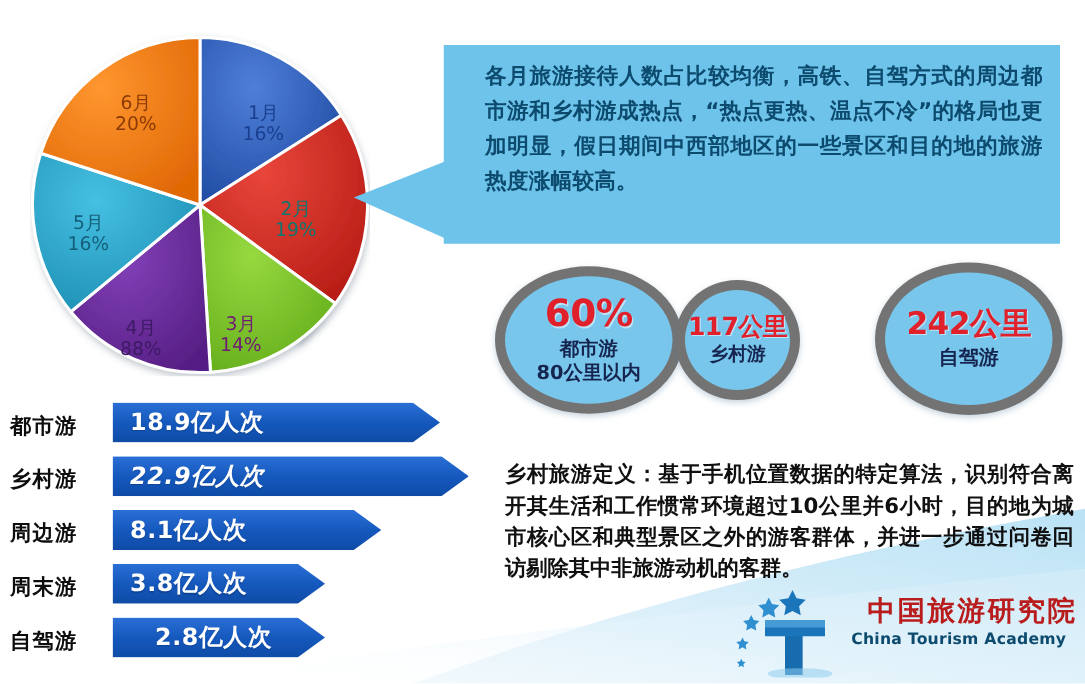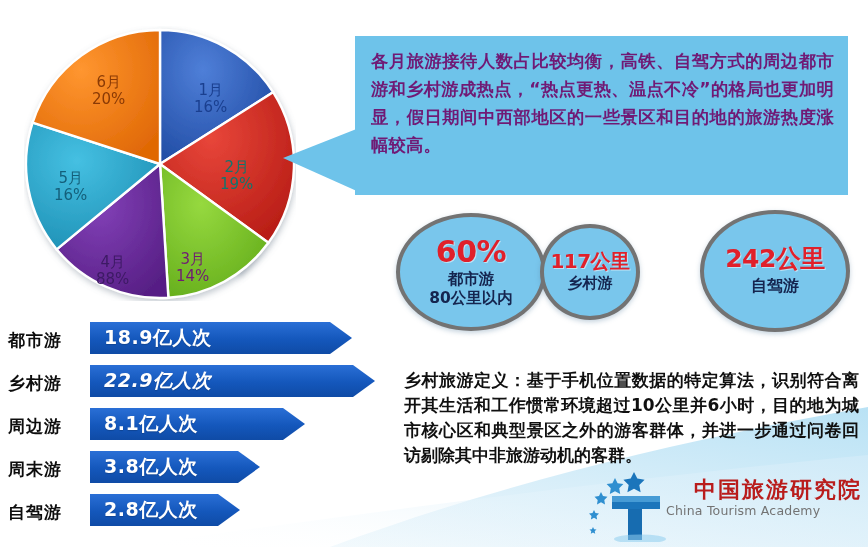--- a/index.html
+++ b/index.html
@@ -59,40 +59,41 @@
     width: 493px;
     height: 159px;
     background: #6ec3ea;
     box-sizing: border-box;
     padding: 11px 14px 8px 16px;
   }
   .callout-text {
     font-family: "DejaVu Sans", "Liberation Sans", sans-serif;
     font-size: 17.3px;
     line-height: 1.62;
-    color: #701a75;
+    color: #0c4a6e;
     font-weight: 700;
     letter-spacing: 0.2px;
     text-align: justify;
+    margin-left: 17px;
   }
   .callout-pointer {
     position: absolute;
     left: 283px;
     top: 128px;
     width: 76px;
     height: 64px;
     pointer-events: none;
   }
 
   
   .badge {
     position: absolute;
     border-radius: 50%;
     background: #79c6ec;
-    border: 4px solid #737373;
+    border: 8px solid #737373;
     box-shadow: 0 2px 5px rgba(90,130,160,0.35);
     display: flex;
     flex-direction: column;
     align-items: center;
     justify-content: center;
     box-sizing: border-box;
     text-align: center;
   }
   .badge .b-big {
     color: #e0202a;
@@ -205,26 +206,27 @@
     font-size: 22px;
     font-weight: 800;
     color: #b91c1c;
     letter-spacing: 2px;
     line-height: 1.1;
     white-space: nowrap;
     text-align: right;
   }
   .logo-en {
     font-size: 12.5px;
-    font-weight: 400;
-    color: #737373;
+    font-weight: 700;
+    color: #0c4a6e;
     letter-spacing: 0.2px;
     line-height: 1.2;
     margin-top: 1px;
     white-space: nowrap;
+    margin-left: 15px;
   }
 </style>
 </head>
 <body>
 
 <div id="stage">
 
   <svg class="bg-swoosh" viewBox="0 0 868 150" preserveAspectRatio="none">
     <defs>
       <linearGradient id="swooshGrad" x1="0" y1="1" x2="1" y2="0">
@@ -372,21 +374,21 @@
 
     <div class="bar-row">
       <div class="bar-cat">周末游</div>
       <div class="bar-arrow" style="width:170px; clip-path: polygon(0 0, calc(100% - 22px) 0, 100% 50%, calc(100% - 22px) 100%, 0 100%);">
         <span class="bar-value">3.8亿人次</span>
       </div>
     </div>
 
     <div class="bar-row">
       <div class="bar-cat">自驾游</div>
-      <div class="bar-arrow" style="width:150px; clip-path: polygon(0 0, calc(100% - 22px) 0, 100% 50%, calc(100% - 22px) 100%, 0 100%);">
+      <div class="bar-arrow" style="width:150px; clip-path: polygon(0 0, calc(100% - 22px) 0, 100% 50%, calc(100% - 22px) 100%, 0 100%); padding-left: 20px;">
         <span class="bar-value">2.8亿人次</span>
       </div>
     </div>
 
   </div>
 
   <div class="definition">
     <span class="def-term">乡村旅游定义：</span><span>基于手机位置数据的特定算法，识别符合离开其生活和工作惯常环境超过10公里并6小时，目的地为城市核心区和典型景区之外的游客群体，并进一步通过问卷回访剔除其中非旅游动机的客群。</span>
   </div>
 

